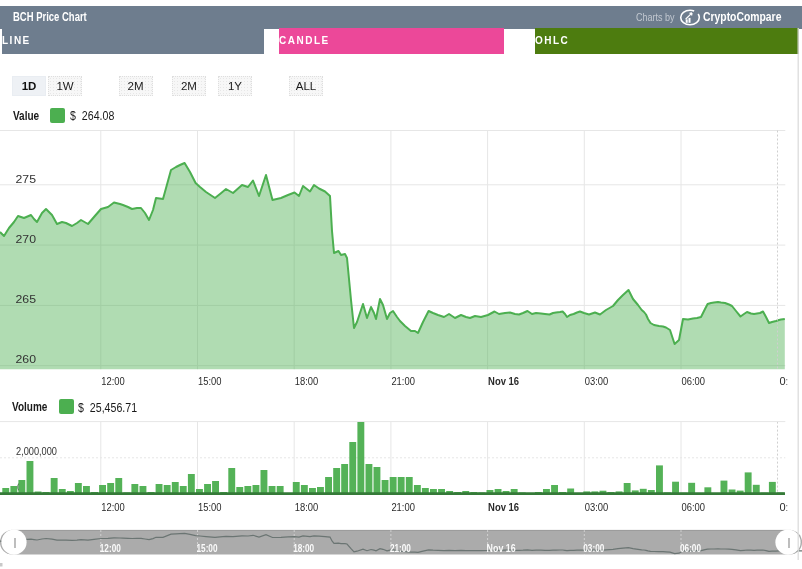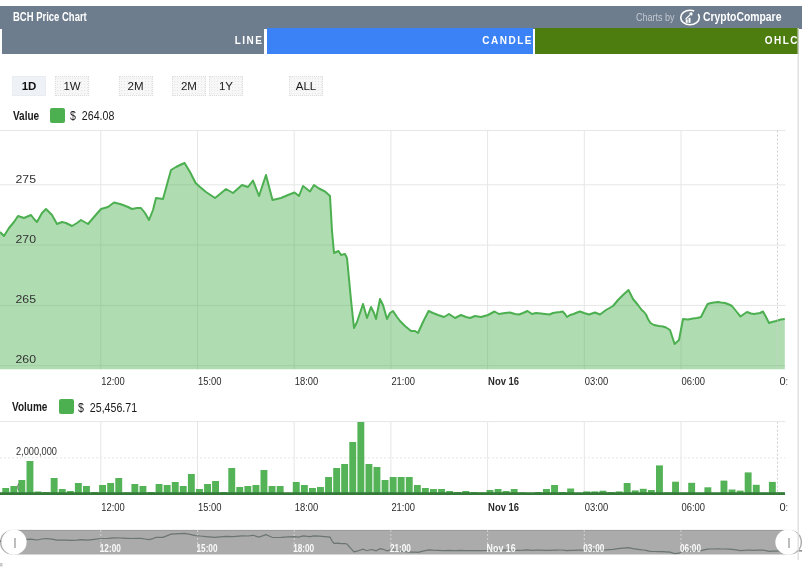--- a/index.html
+++ b/index.html
@@ -1,19 +1,19 @@
 <!DOCTYPE html>
 <html><head><meta charset="utf-8"><style>
 *{margin:0;padding:0;box-sizing:border-box}
 body{width:802px;height:569px;font-family:"Liberation Sans",sans-serif;background:#fff;position:relative;overflow:hidden}
 .hdr{position:absolute;left:0;top:6px;width:802px;height:23px;background:#6e7d8e}
 .hdr .t{position:absolute;left:12.7px;top:4px;font-size:12px;font-weight:bold;color:#fff;transform:scaleX(0.79);transform-origin:0 0;white-space:nowrap}
 .hdr .by{position:absolute;left:636px;top:5px;font-size:11px;color:#c2c8d0;transform:scaleX(0.82);transform-origin:0 0;white-space:nowrap}
 .hdr .cc{position:absolute;left:703px;top:3.5px;font-size:12.5px;font-weight:bold;color:#fff;transform:scaleX(0.83);transform-origin:0 0;white-space:nowrap}
-.tab{position:absolute;top:28px;height:26px;font-size:10px;font-weight:bold;letter-spacing:1.5px;color:#fff;text-align:right;line-height:26px}
+.tab{position:absolute;top:28px;height:26px;font-size:10px;font-weight:bold;letter-spacing:1.5px;color:#fff;text-align:left;line-height:26px}
 .btn{position:absolute;top:75.8px;width:34px;height:19.8px;font-size:11.5px;text-align:center;line-height:19px;color:#1a1a1a;background-color:#f7f7f7;background-image:radial-gradient(#e7e7e7 0.6px,rgba(0,0,0,0) 0.7px);background-size:3px 3px;border:1px dotted #dedede}
 .btn.on{background-color:#eef1f5;background-image:none;border:1px solid #e9edf2;font-weight:bold;color:#111}
 .lg{position:absolute;font-size:12.5px;font-weight:bold;color:#1a1a1a;transform:scaleX(0.8);transform-origin:0 0;white-space:nowrap}
 .lv{position:absolute;font-size:12.5px;color:#1a1a1a;transform:scaleX(0.85);transform-origin:0 0;white-space:nowrap}
 .sw{position:absolute;width:15px;height:15px;background:#4caf50;border-radius:2px}
 svg{position:absolute;left:0;top:0}
 </style></head><body>
 <div class="hdr">
     <span class="t">BCH Price Chart</span>
     <span class="by">Charts by</span>
@@ -23,27 +23,27 @@
         <path d="M685.6 13.2 L692 6.9 M692 6.9 l-2.6 0.35 M692 6.9 l-0.35 2.6" stroke-width="1.2"></path>
       </g>
       <g fill="#fff">
         <rect x="685.7" y="13.4" width="2" height="3.4"></rect>
         <rect x="688.5" y="11.9" width="2" height="4.9"></rect>
       </g>
     </svg>
 <span class="cc">CryptoCompare</span>
   </div>
 <div class="tab" style="left:2px;width:261.5px;background:#6e7d8e">LINE</div>
-<div class="tab" style="left:267px;width:266px;background:#3b82f6">CANDLE</div>
+<div class="tab" style="left:279px;width:225px;background:#ec4899">CANDLE</div>
 <div class="tab" style="left:535px;width:264px;background:#4d7c0f">OHLC</div>
 <div class="btn on" style="left:12px">1D</div>
-<div class="btn" style="left:55px">1W</div>
+<div class="btn" style="left:48px">1W</div>
 <div class="btn" style="left:118.6px">2M</div>
 <div class="btn" style="left:171.9px">2M</div>
-<div class="btn" style="left:209px">1Y</div>
+<div class="btn" style="left:218px">1Y</div>
 <div class="btn" style="left:289px">ALL</div>
 <div class="lg" style="left:12.5px;top:109px">Value</div>
 <div class="sw" style="left:50px;top:107.5px"></div>
 <div class="lv" style="left:70px;top:109px">$&nbsp; 264.08</div>
 <div class="lg" style="left:12.3px;top:400px">Volume</div>
 <div class="sw" style="left:59px;top:399px"></div>
 <div class="lv" style="left:78px;top:400.5px">$&nbsp; 25,456.71</div>
 <svg width="802" height="569">
 <defs>
       <clipPath id="clipR">

